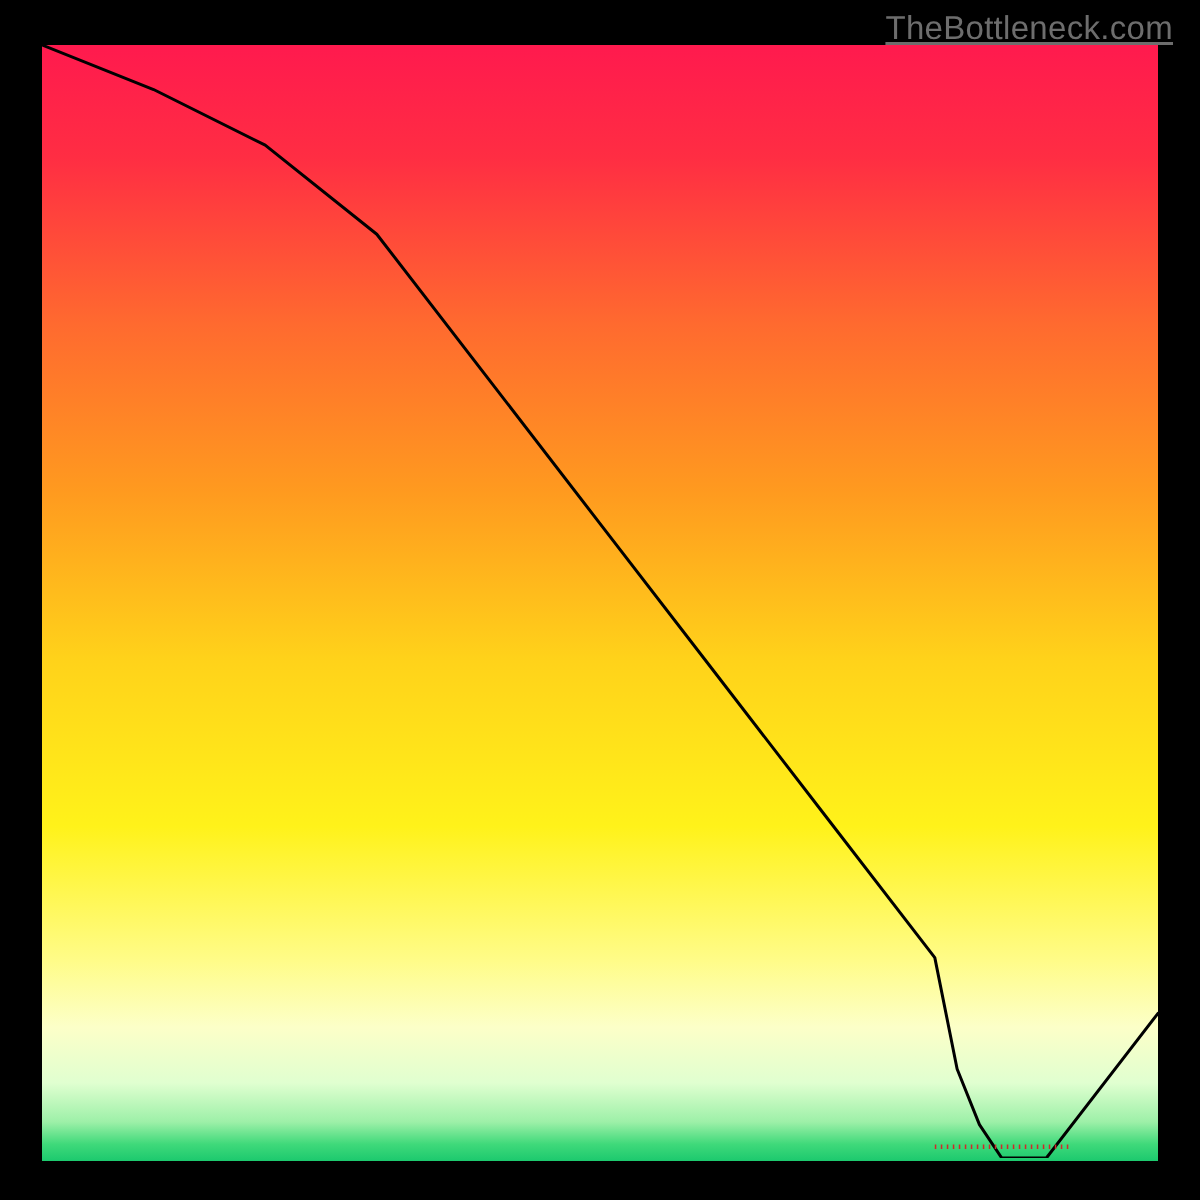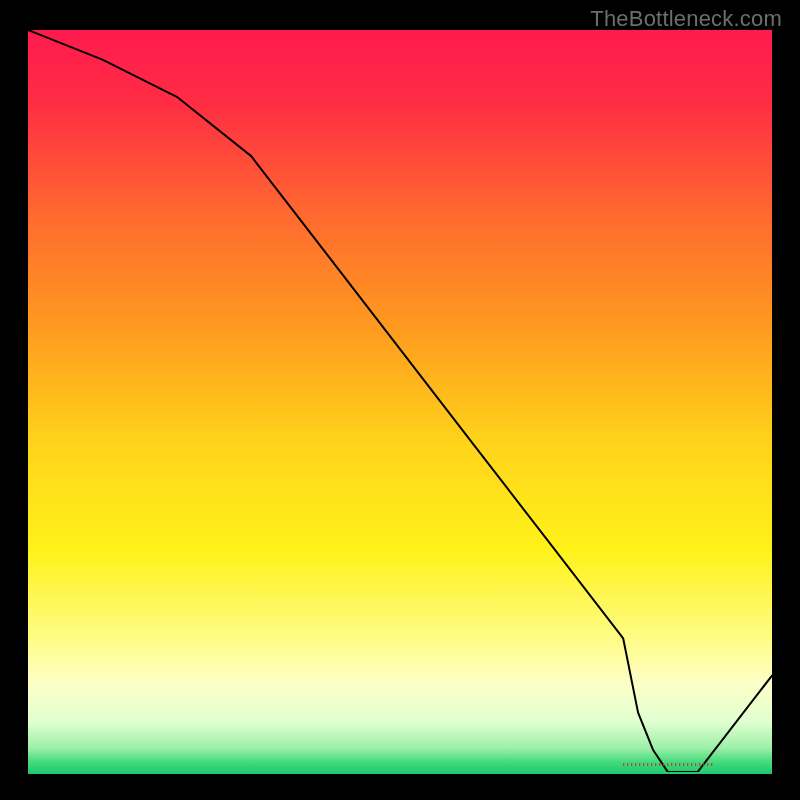--- a/index.html
+++ b/index.html
@@ -18,20 +18,21 @@
     background: #000;
   }
   .watermark {
     position: absolute;
     top: 6px;
     right: 18px;
     color: #6d6d6d;
     font-size: 22px;
     letter-spacing: 0.2px;
     font-weight: 500;
+    text-decoration: underline;
   }
   .plot-area {
     position: absolute;
     
     left: 28px;
     top: 30px;
     right: 28px;
     bottom: 28px;
   }
   .gradient-fill {

